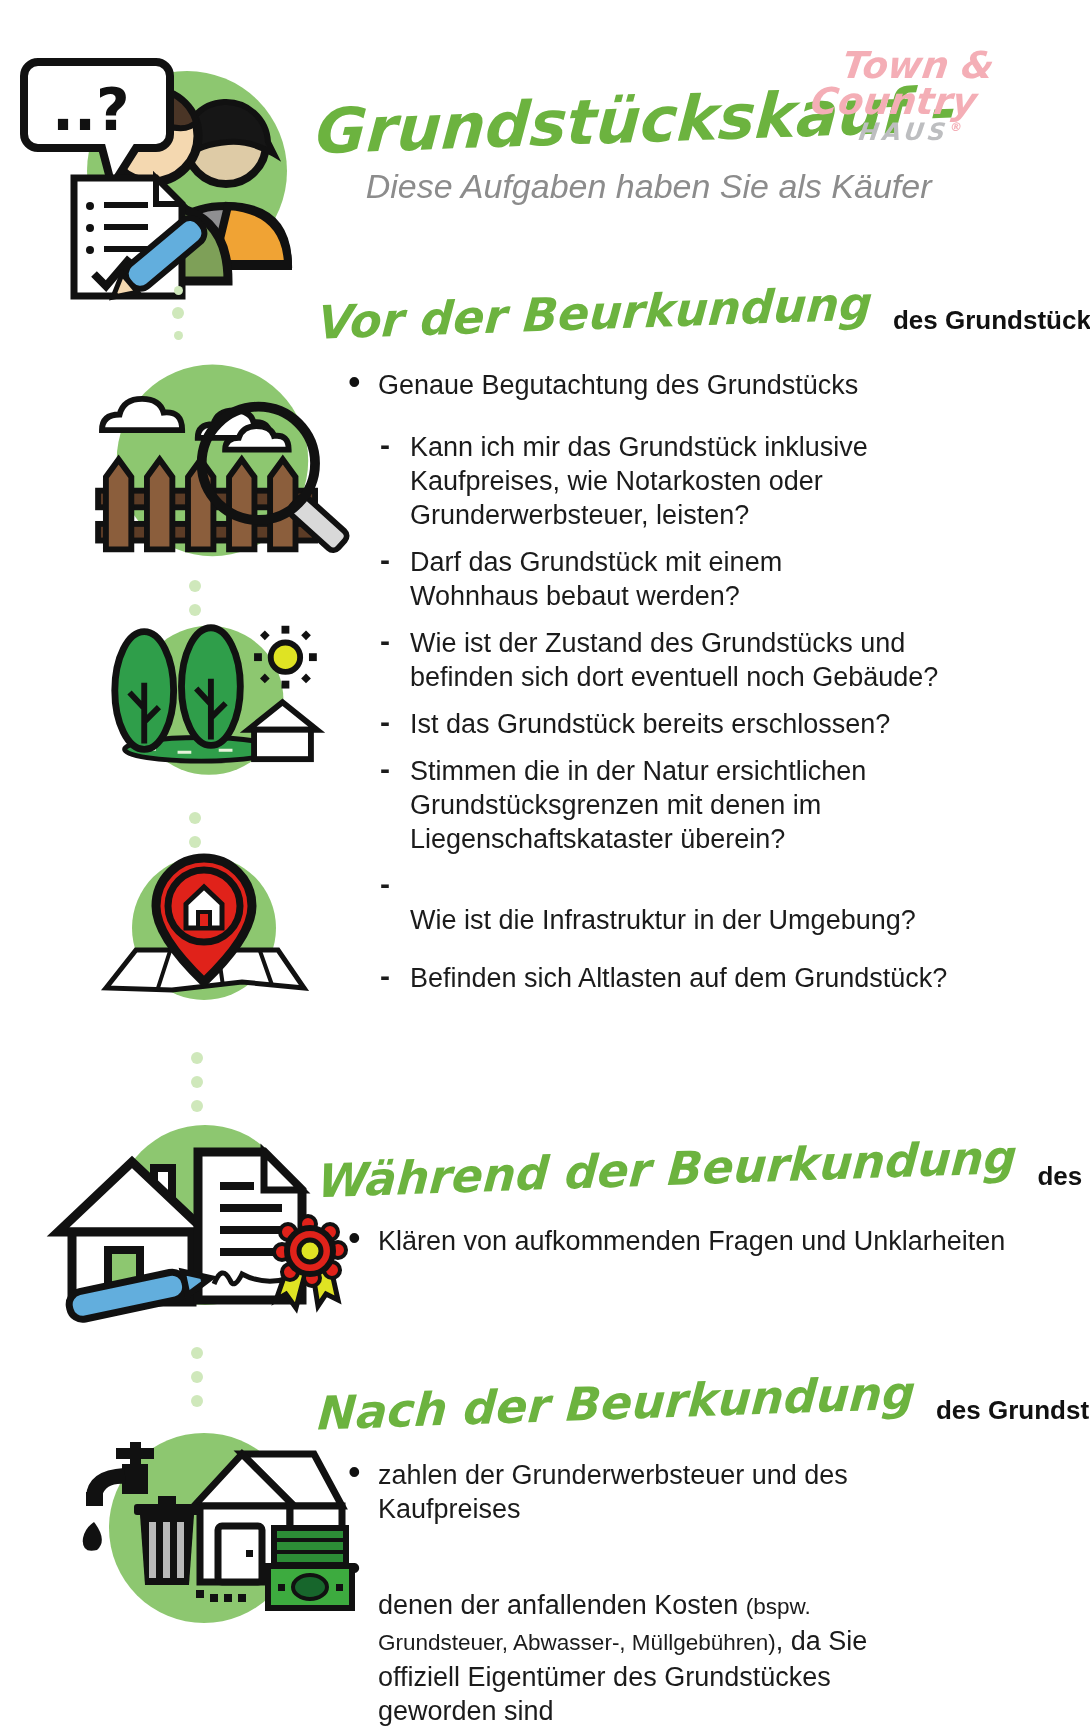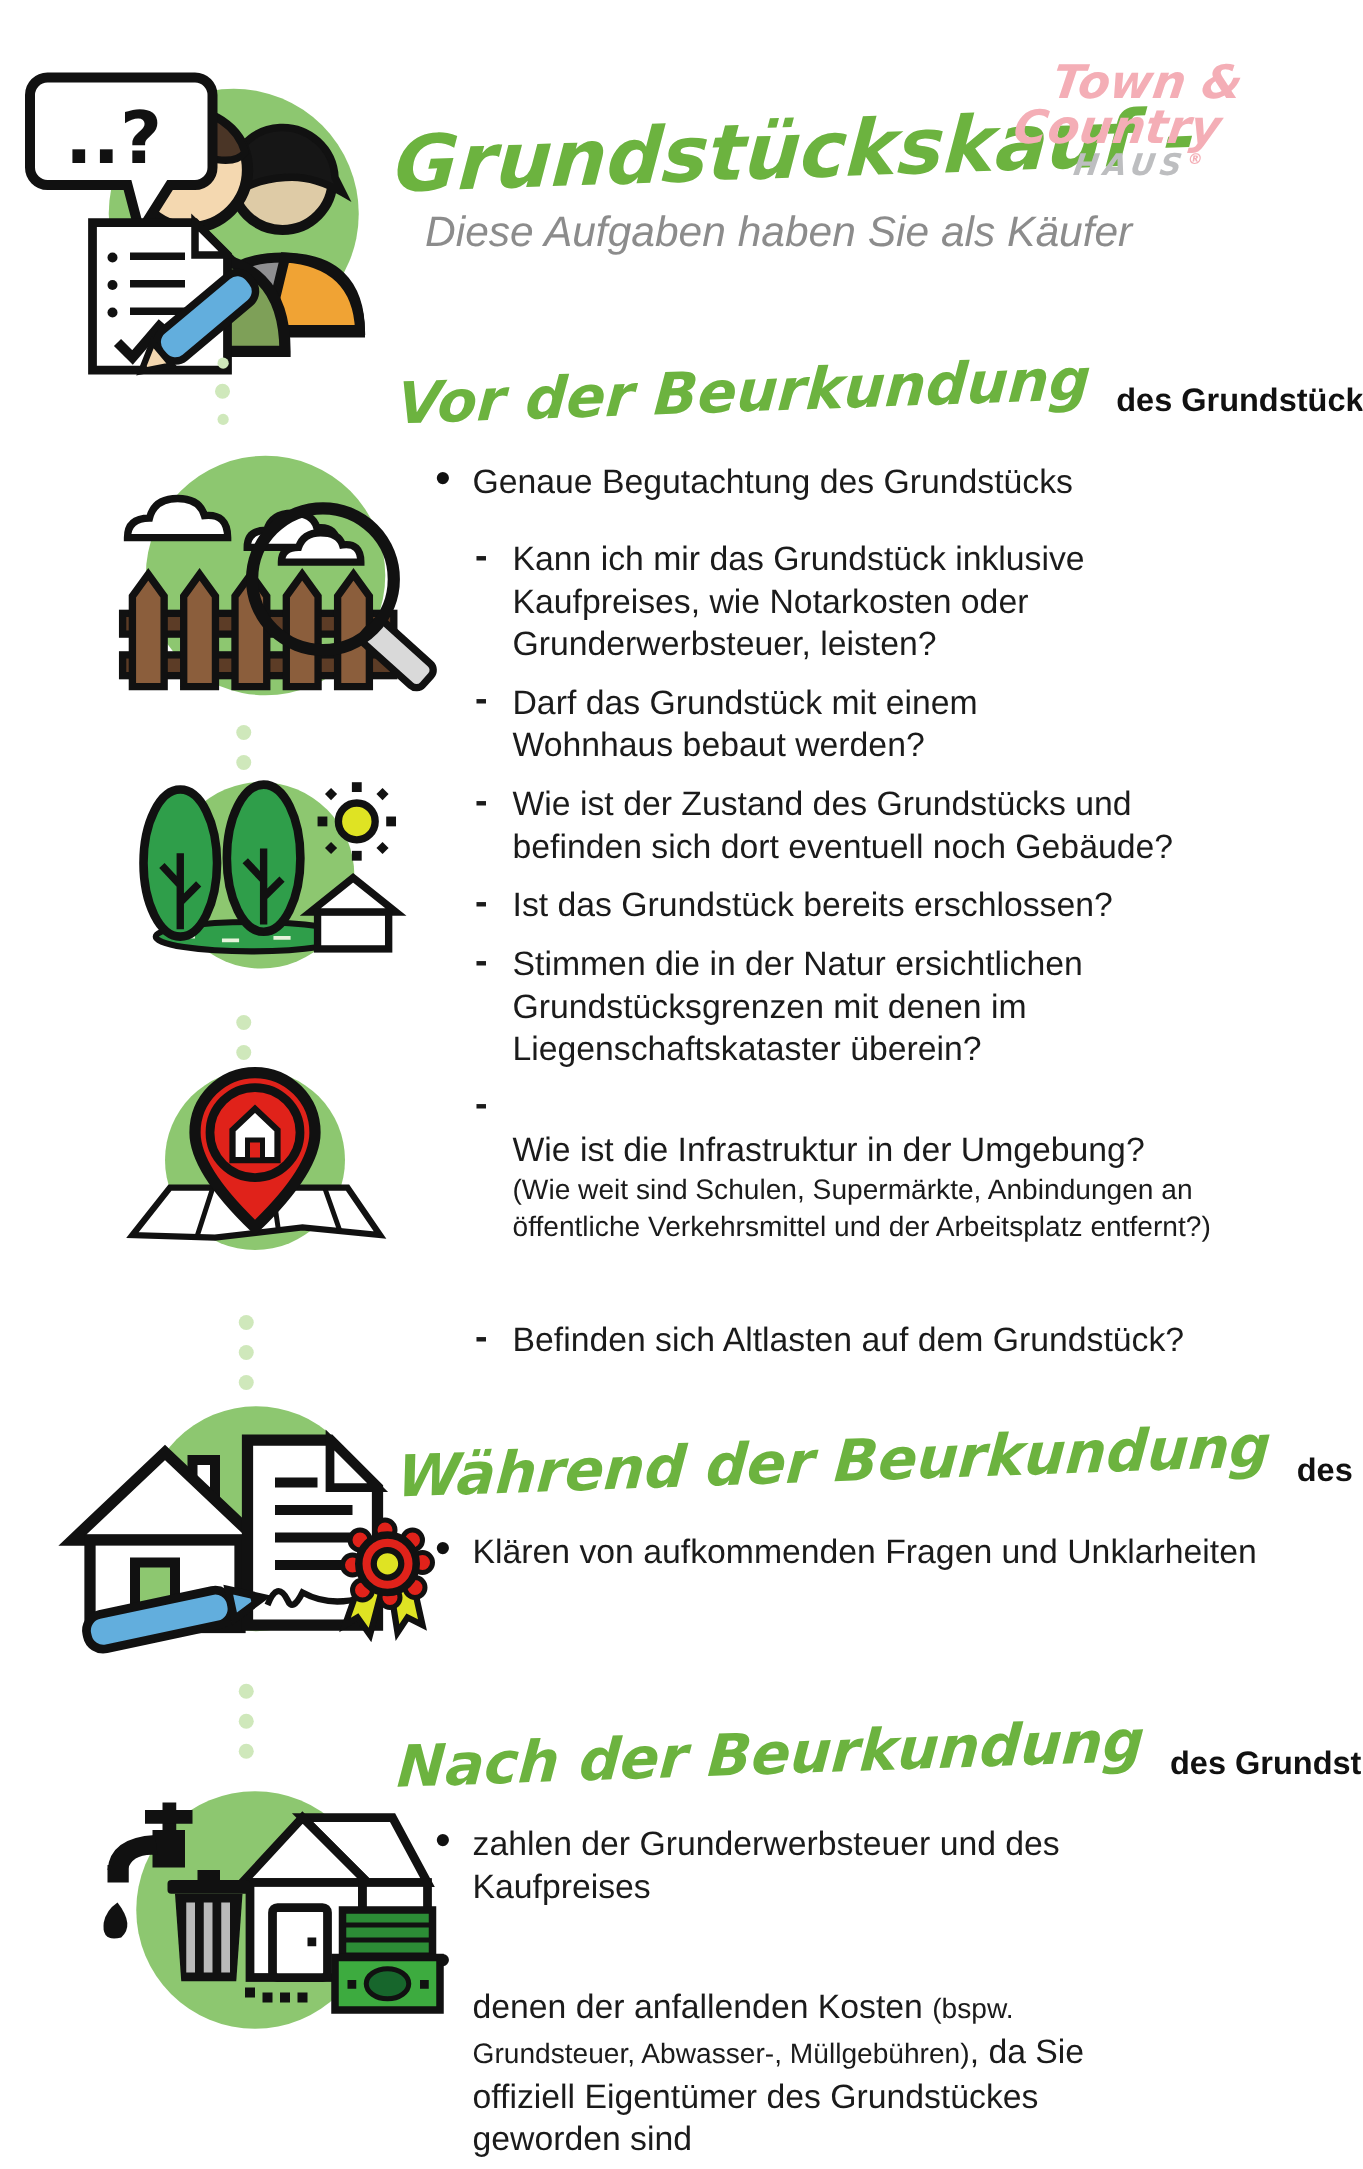--- a/index.html
+++ b/index.html
@@ -5,21 +5,21 @@
   * { margin:0; padding:0; box-sizing:border-box; }
   body { background:#fff; }
   .page { position:relative; width:1090px; height:1735px; background:#ffffff; overflow:hidden;
           font-family:"Liberation Sans", sans-serif; color:#1b1b1b; }
 
   
   .title-block { position:absolute; left:316px; top:84px; }
   .main-title { font-family:"DejaVu Sans", sans-serif; font-style:italic; font-weight:700;
                 font-size:62px; color:#6cb33f; letter-spacing:0px;
                 transform:rotate(-2deg) skewX(-6deg); display:inline-block; }
-  .subtitle { font-style:italic; font-size:34px; color:#8c8c8c; margin:10px 0 0 24px; }
+  .subtitle { font-style:italic; font-size:34px; color:#8c8c8c; margin:10px 0 0 24px;text-align:center; }
 
   .logo { position:absolute; left:812px; top:48px; font-family:"DejaVu Sans", sans-serif;
           font-style:italic; font-weight:700; transform:skewX(-8deg); }
   .logo .l1 { font-size:37px; color:#f4aeb6; line-height:36px; margin-left:26px;}
   .logo .l2 { font-size:37px; color:#f4aeb6; line-height:36px; }
   .logo .l3 { font-size:24px; color:#bdbec0; letter-spacing:4px; margin:-2px 0 0 52px; }
   .logo .reg { font-size:12px; color:#f4aeb6; vertical-align:super; letter-spacing:0; }
 
   
   .dots { position:absolute; display:flex; flex-direction:column; align-items:center; }
@@ -274,22 +274,20 @@
     <div class="sub">Darf das Grundstück mit einem
 Wohnhaus bebaut werden?</div>
     <div class="sub">Wie ist der Zustand des Grundstücks und
 befinden sich dort eventuell noch Gebäude?</div>
     <div class="sub">Ist das Grundstück bereits erschlossen?</div>
     <div class="sub">Stimmen die in der Natur ersichtlichen
 Grundstücksgrenzen mit denen im
 Liegenschaftskataster überein?</div>
     <div class="sub">
       <span>Wie ist die Infrastruktur in der Umgebung?</span>
-      <span class="note">(Wie weit sind Schulen, Supermärkte, Anbindungen an
-öffentliche Verkehrsmittel und der Arbeitsplatz entfernt?)</span>
     </div>
     <div class="sub" style="margin-top:24px;">Befinden sich Altlasten auf dem Grundstück?</div>
   </section>
 
   <section class="sec" style="top:1142px; width:740px;">
     <div class="sec-head">
       <span class="script">Während der Beurkundung</span>
       <span class="suffix">des Grundstücks</span>
     </div>
     <div class="li">Klären von aufkommenden Fragen und Unklarheiten</div>

